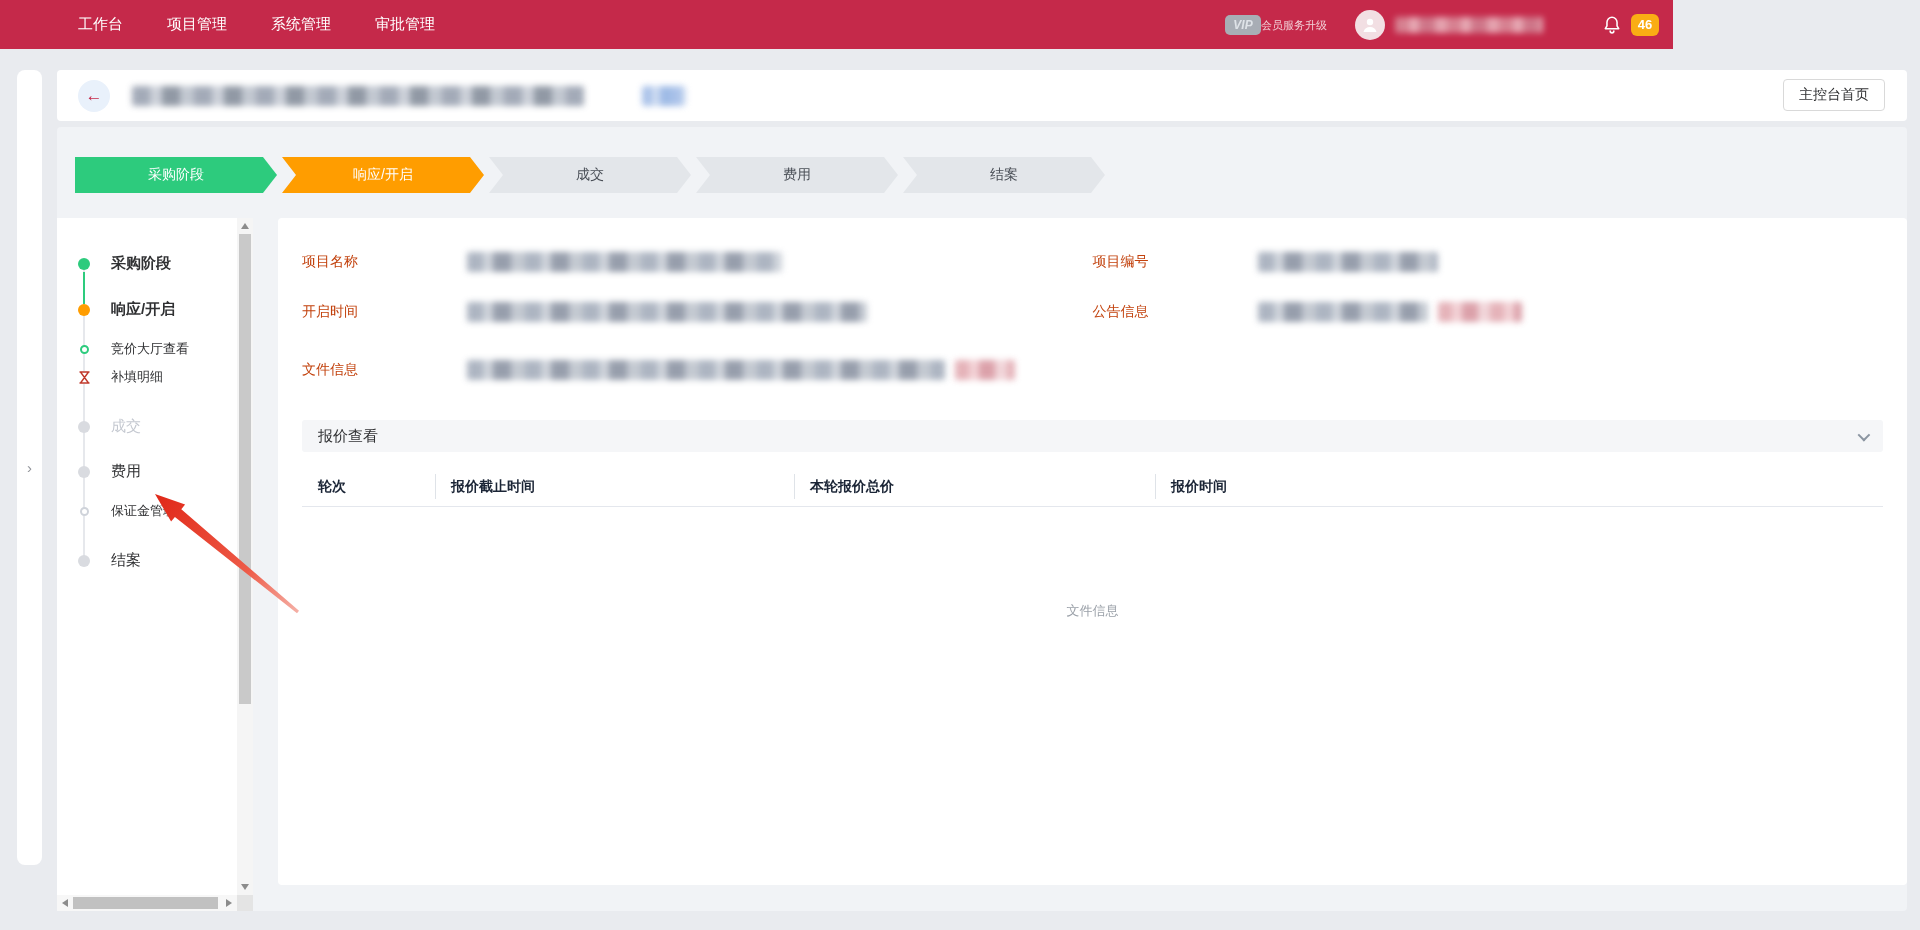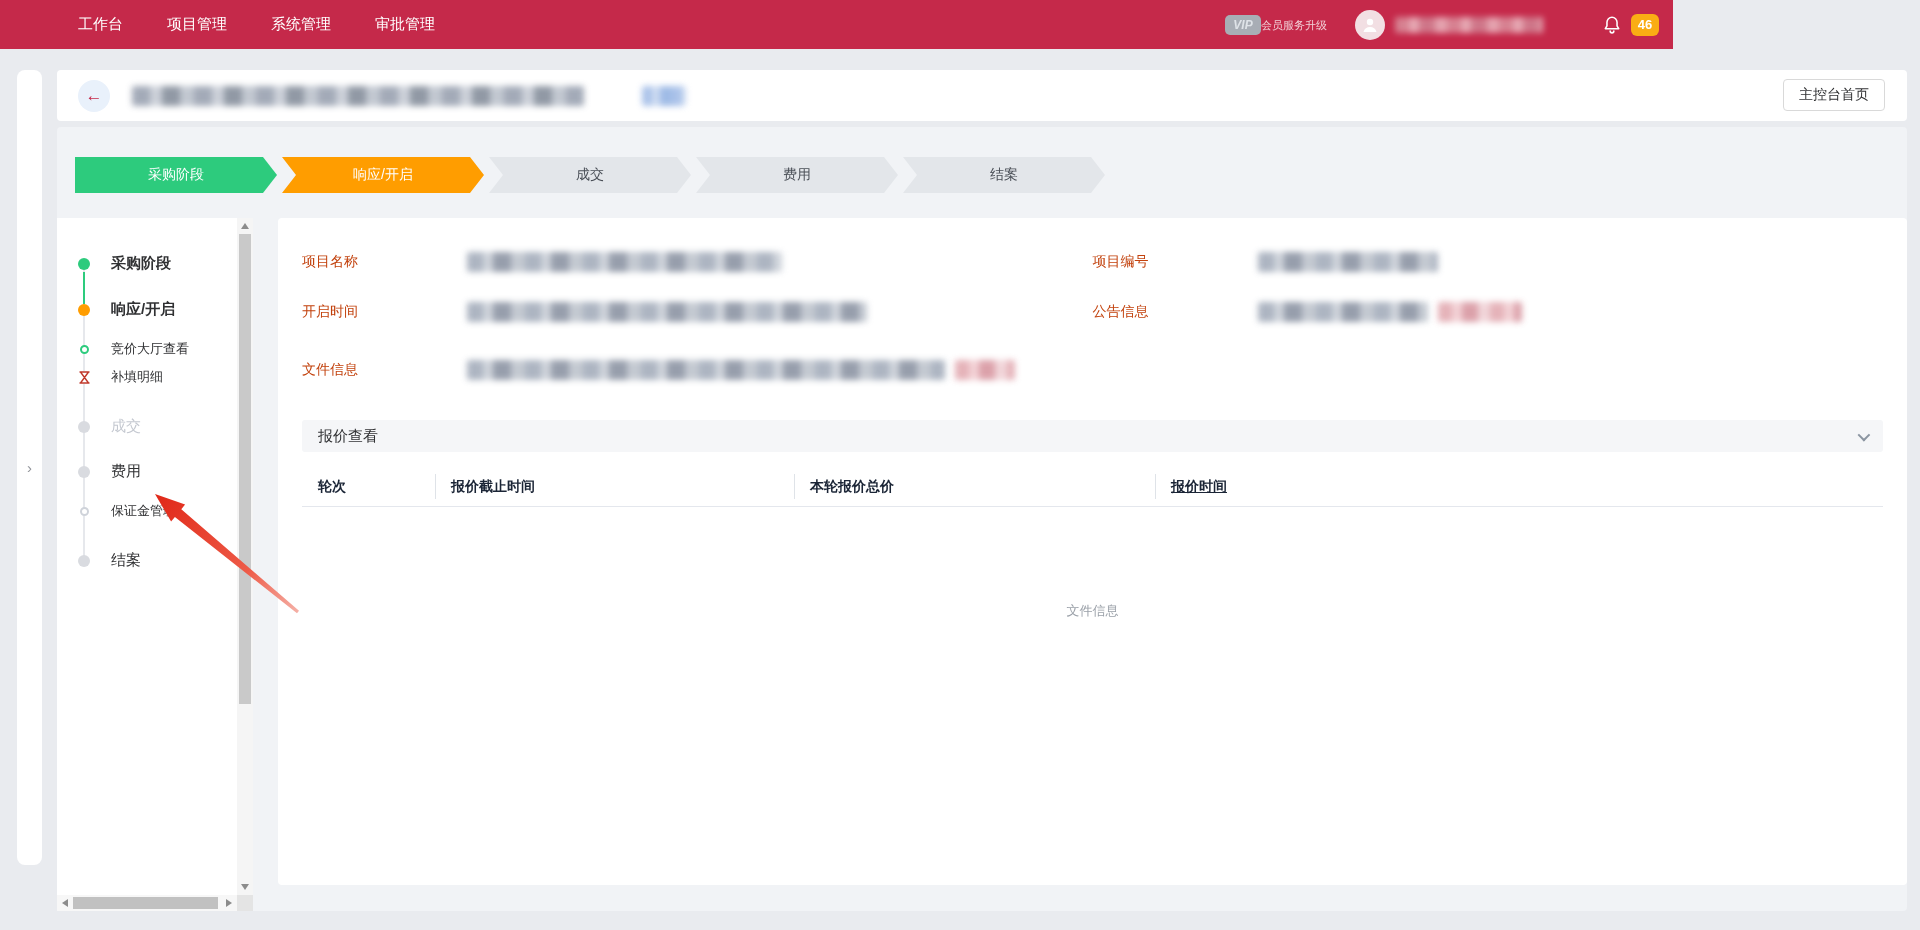--- a/index.html
+++ b/index.html
@@ -91,21 +91,21 @@
   .blur { height:20px; border-radius:2px; filter:blur(3px); opacity:.8;
     background:repeating-linear-gradient(90deg,#99a3b3 0 16px,#c3c9d2 16px 26px,#7e8798 26px 44px,#b6bdc7 44px 58px); }
   .blur.pink { background:repeating-linear-gradient(90deg,#dfa0a8 0 14px,#f0c7cc 14px 24px,#d38a95 24px 40px,#eeccd1 40px 52px); }
   .val-group { display:flex; align-items:center; gap:10px; }
 
   
   .qtable { margin-top:15px; }
   .thead { display:flex; height:40px; align-items:center; border-bottom:1px solid #e4e7ed; }
   .th { font-size:14px; font-weight:bold; color:#1b2536; display:flex; align-items:center; height:100%; padding-left:16px; position:relative; }
   .th:not(:first-child)::before { content:""; position:absolute; left:0; top:7px; bottom:7px; width:1px; background:#dfe3e8; }
-  .th.c1{width:133px;} .th.c2{width:359px;} .th.c3{width:361px;} .th.c4{width:360px;text-decoration:underline;} .th.c5{flex:1;}
+  .th.c1{width:133px;} .th.c2{width:359px;} .th.c3{width:361px;} .th.c4{width:360px;} .th.c5{flex:1;}
   .empty { height:230px; display:flex; align-items:flex-start; justify-content:center; padding-top:95px; font-size:13px; color:#9aa0a8; }
 
   
   .annotation { position:absolute; left:130px; top:485px; width:200px; height:145px; z-index:9; pointer-events:none; }
 </style>
 </head>
 <body>
 
 <div id="app">
 

